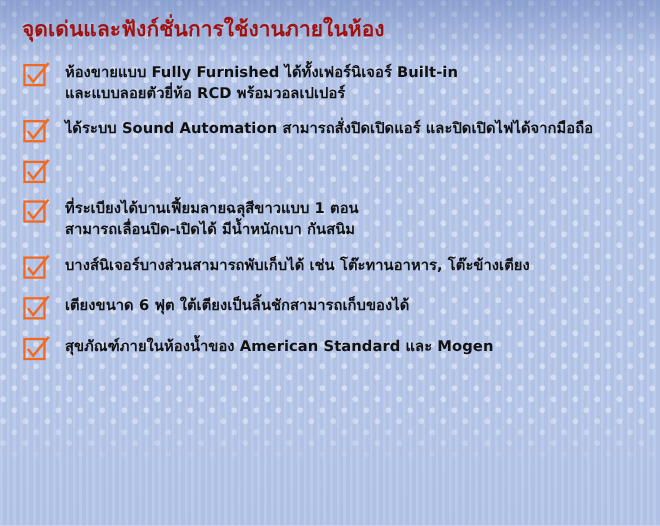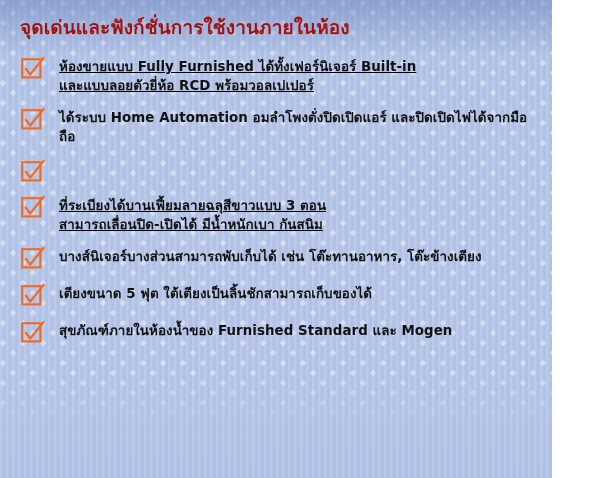--- a/index.html
+++ b/index.html
@@ -9,21 +9,21 @@
   }
   body {
     width: 600px;
     height: 478px;
     overflow: hidden;
     font-family: "DejaVu Sans", "Liberation Sans", sans-serif;
   }
 
   #poster {
     position: relative;
-    width: 552px;
+    width: 600px;
     height: 478px;
     box-sizing: border-box;
     overflow: hidden;
     background-color: #b3c4e8;
   }
 
   
   .bg-layer {
     position: absolute;
     inset: 0;
@@ -110,21 +110,20 @@
     padding: 0 14px 0 20px;
   }
 
   .feature-item {
     display: flex;
     align-items: flex-start;
     margin: 0 0 13px 0;
   }
   .feature-item.two-line {
     margin-bottom: 12px;
-    text-decoration: underline;
   }
 
   .check-box {
     flex: 0 0 auto;
     width: 22px;
     height: 22px;
     position: relative;
     margin-top: 2px;
   }
   .check-box svg {
@@ -172,63 +171,63 @@
     <span class="feature-text">ห้องขายแบบ Fully Furnished ได้ทั้งเฟอร์นิเจอร์ Built-in
 และแบบลอยตัวยี่ห้อ RCD พร้อมวอลเปเปอร์</span>
   </li>
         <li class="feature-item">
     <span class="check-box">
       <svg viewBox="0 0 27 27" xmlns="http://www.w3.org/2000/svg" aria-hidden="true">
         <rect x="2.2" y="5.2" width="18.2" height="18.2" fill="none" stroke="#f26a21" stroke-width="2.1"></rect>
         <path d="M5.4 14.2 L10.2 20.4 L24.2 3.3" fill="none" stroke="#f26a21" stroke-width="2.2" stroke-linecap="butt" stroke-linejoin="miter"></path>
       </svg>
     </span>
-    <span class="feature-text">ได้ระบบ Home Automation อมลำโพงตั่งปิดเปิดแอร์ และปิดเปิดไฟได้จากมือถือ</span>
+    <span class="feature-text">ได้ระบบ Sound Automation สามารถสั่งปิดเปิดแอร์ และปิดเปิดไฟได้จากมือถือ</span>
   </li>
         <li class="feature-item two-line">
     <span class="check-box">
       <svg viewBox="0 0 27 27" xmlns="http://www.w3.org/2000/svg" aria-hidden="true">
         <rect x="2.2" y="5.2" width="18.2" height="18.2" fill="none" stroke="#f26a21" stroke-width="2.1"></rect>
         <path d="M5.4 14.2 L10.2 20.4 L24.2 3.3" fill="none" stroke="#f26a21" stroke-width="2.2" stroke-linecap="butt" stroke-linejoin="miter"></path>
       </svg>
     </span>
   </li>
         <li class="feature-item two-line">
     <span class="check-box">
       <svg viewBox="0 0 27 27" xmlns="http://www.w3.org/2000/svg" aria-hidden="true">
         <rect x="2.2" y="5.2" width="18.2" height="18.2" fill="none" stroke="#f26a21" stroke-width="2.1"></rect>
         <path d="M5.4 14.2 L10.2 20.4 L24.2 3.3" fill="none" stroke="#f26a21" stroke-width="2.2" stroke-linecap="butt" stroke-linejoin="miter"></path>
       </svg>
     </span>
-    <span class="feature-text">ที่ระเบียงได้บานเฟี้ยมลายฉลุสีขาวแบบ 3 ตอน
+    <span class="feature-text">ที่ระเบียงได้บานเฟี้ยมลายฉลุสีขาวแบบ 1 ตอน
 สามารถเลื่อนปิด-เปิดได้ มีน้ำหนักเบา กันสนิม</span>
   </li>
         <li class="feature-item">
     <span class="check-box">
       <svg viewBox="0 0 27 27" xmlns="http://www.w3.org/2000/svg" aria-hidden="true">
         <rect x="2.2" y="5.2" width="18.2" height="18.2" fill="none" stroke="#f26a21" stroke-width="2.1"></rect>
         <path d="M5.4 14.2 L10.2 20.4 L24.2 3.3" fill="none" stroke="#f26a21" stroke-width="2.2" stroke-linecap="butt" stroke-linejoin="miter"></path>
       </svg>
     </span>
     <span class="feature-text">บางส์นิเจอร์บางส่วนสามารถพับเก็บได้ เช่น โต๊ะทานอาหาร, โต๊ะข้างเตียง</span>
   </li>
         <li class="feature-item">
     <span class="check-box">
       <svg viewBox="0 0 27 27" xmlns="http://www.w3.org/2000/svg" aria-hidden="true">
         <rect x="2.2" y="5.2" width="18.2" height="18.2" fill="none" stroke="#f26a21" stroke-width="2.1"></rect>
         <path d="M5.4 14.2 L10.2 20.4 L24.2 3.3" fill="none" stroke="#f26a21" stroke-width="2.2" stroke-linecap="butt" stroke-linejoin="miter"></path>
       </svg>
     </span>
-    <span class="feature-text">เตียงขนาด 5 ฟุต ใต้เตียงเป็นลิ้นชักสามารถเก็บของได้</span>
-  </li>
-        <li class="feature-item">
-    <span class="check-box">
-      <svg viewBox="0 0 27 27" xmlns="http://www.w3.org/2000/svg" aria-hidden="true">
-        <rect x="2.2" y="5.2" width="18.2" height="18.2" fill="none" stroke="#f26a21" stroke-width="2.1"></rect>
-        <path d="M5.4 14.2 L10.2 20.4 L24.2 3.3" fill="none" stroke="#f26a21" stroke-width="2.2" stroke-linecap="butt" stroke-linejoin="miter"></path>
-      </svg>
-    </span>
-    <span class="feature-text">สุขภัณฑ์ภายในห้องน้ำของ Furnished Standard และ Mogen</span>
+    <span class="feature-text">เตียงขนาด 6 ฟุต ใต้เตียงเป็นลิ้นชักสามารถเก็บของได้</span>
+  </li>
+        <li class="feature-item">
+    <span class="check-box">
+      <svg viewBox="0 0 27 27" xmlns="http://www.w3.org/2000/svg" aria-hidden="true">
+        <rect x="2.2" y="5.2" width="18.2" height="18.2" fill="none" stroke="#f26a21" stroke-width="2.1"></rect>
+        <path d="M5.4 14.2 L10.2 20.4 L24.2 3.3" fill="none" stroke="#f26a21" stroke-width="2.2" stroke-linecap="butt" stroke-linejoin="miter"></path>
+      </svg>
+    </span>
+    <span class="feature-text">สุขภัณฑ์ภายในห้องน้ำของ American Standard และ Mogen</span>
   </li>
       </ul>
 
   </div>
 </div>
 
 </body></html>

